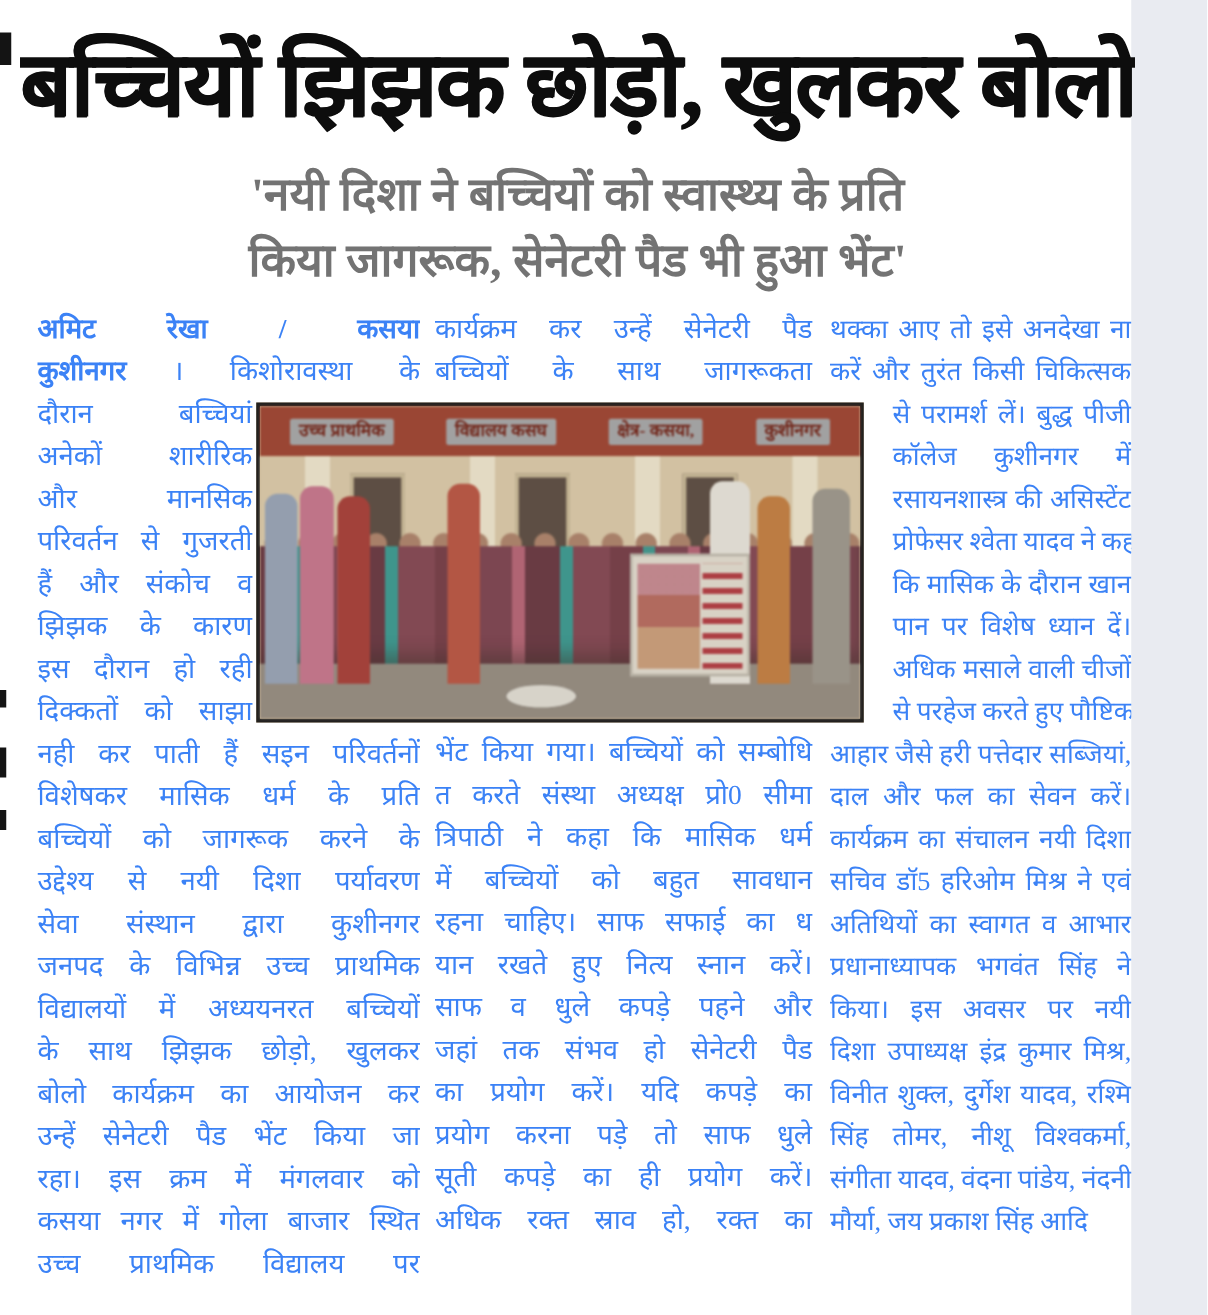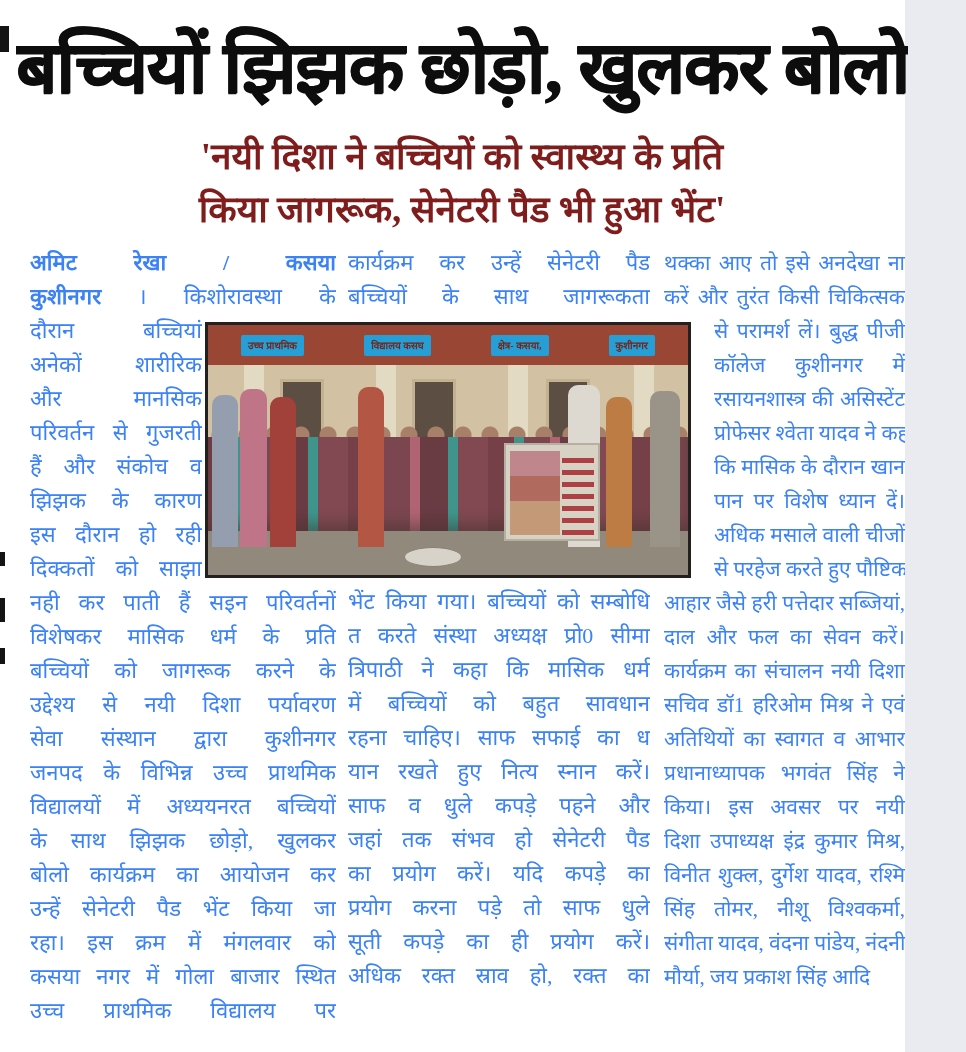--- a/index.html
+++ b/index.html
@@ -14,21 +14,21 @@
   .headline {
     position:absolute; left:16px; top:16px; width:892px; height:110px;
     font-size:72px; line-height:104px; font-weight:700; 
     color:#0d0d0d; letter-spacing:-1px;
     text-shadow:1px 0 0 #0d0d0d, 0 1px 0 #0d0d0d;
     overflow:hidden; white-space:nowrap;
   }
   .subheadline {
     position:absolute; left:30px; top:130px; width:864px; height:112px;
     font-size:37px; line-height:53px; font-weight:800; text-align:center;
-    color:#7f1d1d; overflow:hidden;
+    color:#737373; overflow:hidden;
   }
 
   .col { position:absolute; top:246px; font-size:22px; line-height:34px; color:#3b82f6; }
   .col1 { left:30px;  width:306px; }
   .col2 { left:348px; width:302px; }
   .col3 { left:664px; width:241px; font-size:21px; }
 
   .jline { height:34px; overflow:hidden; text-align:justify; text-align-last:justify; white-space:nowrap; }
   .byline { font-weight:bold; }
   .narrow { width:172px; }
@@ -41,21 +41,21 @@
   .photo {
     position:absolute; left:205px; top:322px; width:486px; height:256px;
     border:3px solid #23211f; box-sizing:border-box; background:#cdb795; z-index:5;
   }
   .ph-inner { position:absolute; inset:0; overflow:hidden; filter:blur(0.7px) saturate(0.85) contrast(0.95); }
   .ph-banner {
     position:absolute; left:0; right:0; top:0; height:40px; background:#a8402a;
     display:flex; align-items:center; justify-content:space-around; padding:0 6px; gap:6px;
   }
   .ph-sign {
-    background:#0ea5e9; color:#7c1f10; font-weight:bold; font-size:10px; line-height:15px;
+    background:#a3a3a3; color:#7c1f10; font-weight:bold; font-size:14px; line-height:15px;
     padding:3px 7px; border-radius:2px; white-space:nowrap; overflow:hidden;
   }
   .ph-building { position:absolute; left:0; right:0; top:40px; height:110px; background:#d9c49e; }
   .ph-door { position:absolute; top:14px; width:44px; height:96px; background:#5e4b3e; border:3px solid #c8b58d; }
   .ph-pillar { position:absolute; top:0; width:20px; height:110px; background:#eadfc2; }
   .ph-heads {
     position:absolute; left:0; right:0; top:96px; height:26px;
     background-image:radial-gradient(circle at 12px 14px, #b07f62 8px, rgba(0,0,0,0) 9px);
     background-size:27px 26px; background-repeat:repeat-x;
   }
@@ -167,21 +167,21 @@
         <div class="jline" data-name="text-line">प्रोफेसर श्वेता यादव ने कहा</div>
         <div class="jline" data-name="text-line">कि मासिक के दौरान खान</div>
         <div class="jline" data-name="text-line">पान पर विशेष ध्यान दें।</div>
         <div class="jline" data-name="text-line">अधिक मसाले वाली चीजों</div>
         <div class="jline" data-name="text-line">से परहेज करते हुए पौष्टिक</div>
       </div>
     <div class="col3-rest" data-name="col3-text-bottom">
         <div class="jline" data-name="text-line">आहार जैसे हरी पत्तेदार सब्जियां,</div>
         <div class="jline" data-name="text-line">दाल और फल का सेवन करें।</div>
         <div class="jline" data-name="text-line">कार्यक्रम का संचालन नयी दिशा</div>
-        <div class="jline" data-name="text-line">सचिव डॉ1 हरिओम मिश्र ने एवं</div>
+        <div class="jline" data-name="text-line">सचिव डॉ5 हरिओम मिश्र ने एवं</div>
         <div class="jline" data-name="text-line">अतिथियों का स्वागत व आभार</div>
         <div class="jline" data-name="text-line">प्रधानाध्यापक भगवंत सिंह ने</div>
         <div class="jline" data-name="text-line">किया। इस अवसर पर नयी</div>
         <div class="jline" data-name="text-line">दिशा उपाध्यक्ष इंद्र कुमार मिश्र,</div>
         <div class="jline" data-name="text-line">विनीत शुक्ल, दुर्गेश यादव, रश्मि</div>
         <div class="jline" data-name="text-line">सिंह तोमर, नीशू विश्वकर्मा,</div>
         <div class="jline" data-name="text-line">संगीता यादव, वंदना पांडेय, नंदनी</div>
         <div class="jline" data-name="text-line">मौर्या, जय प्रकाश सिंह आदि</div>
       </div>
   </div>

